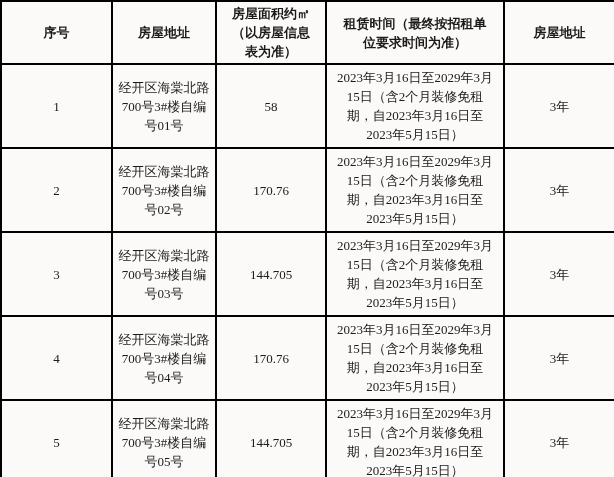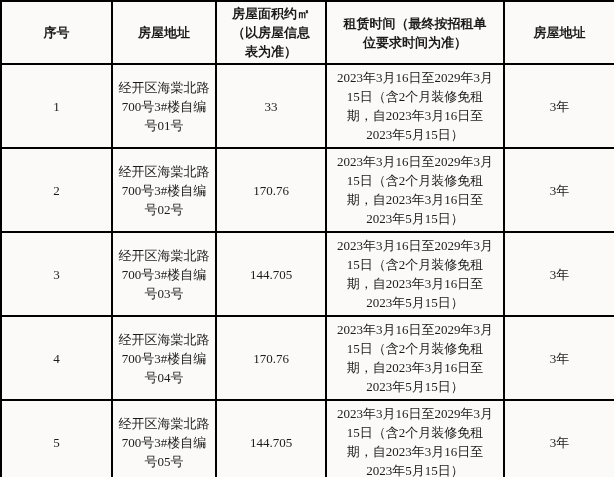--- a/index.html
+++ b/index.html
@@ -63,21 +63,21 @@
 位要求时间为准）</th>
       <th>房屋地址</th>
     </tr>
   </thead>
   <tbody>
     <tr>
       <td>1</td>
       <td>经开区海棠北路
 700号3#楼自编
 号01号</td>
-      <td>33</td>
+      <td>58</td>
       <td>2023年3月16日至2029年3月
 15日（含2个月装修免租
 期，自2023年3月16日至
 2023年5月15日）</td>
       <td>3年</td>
     </tr>
     <tr>
       <td>2</td>
       <td>经开区海棠北路
 700号3#楼自编

